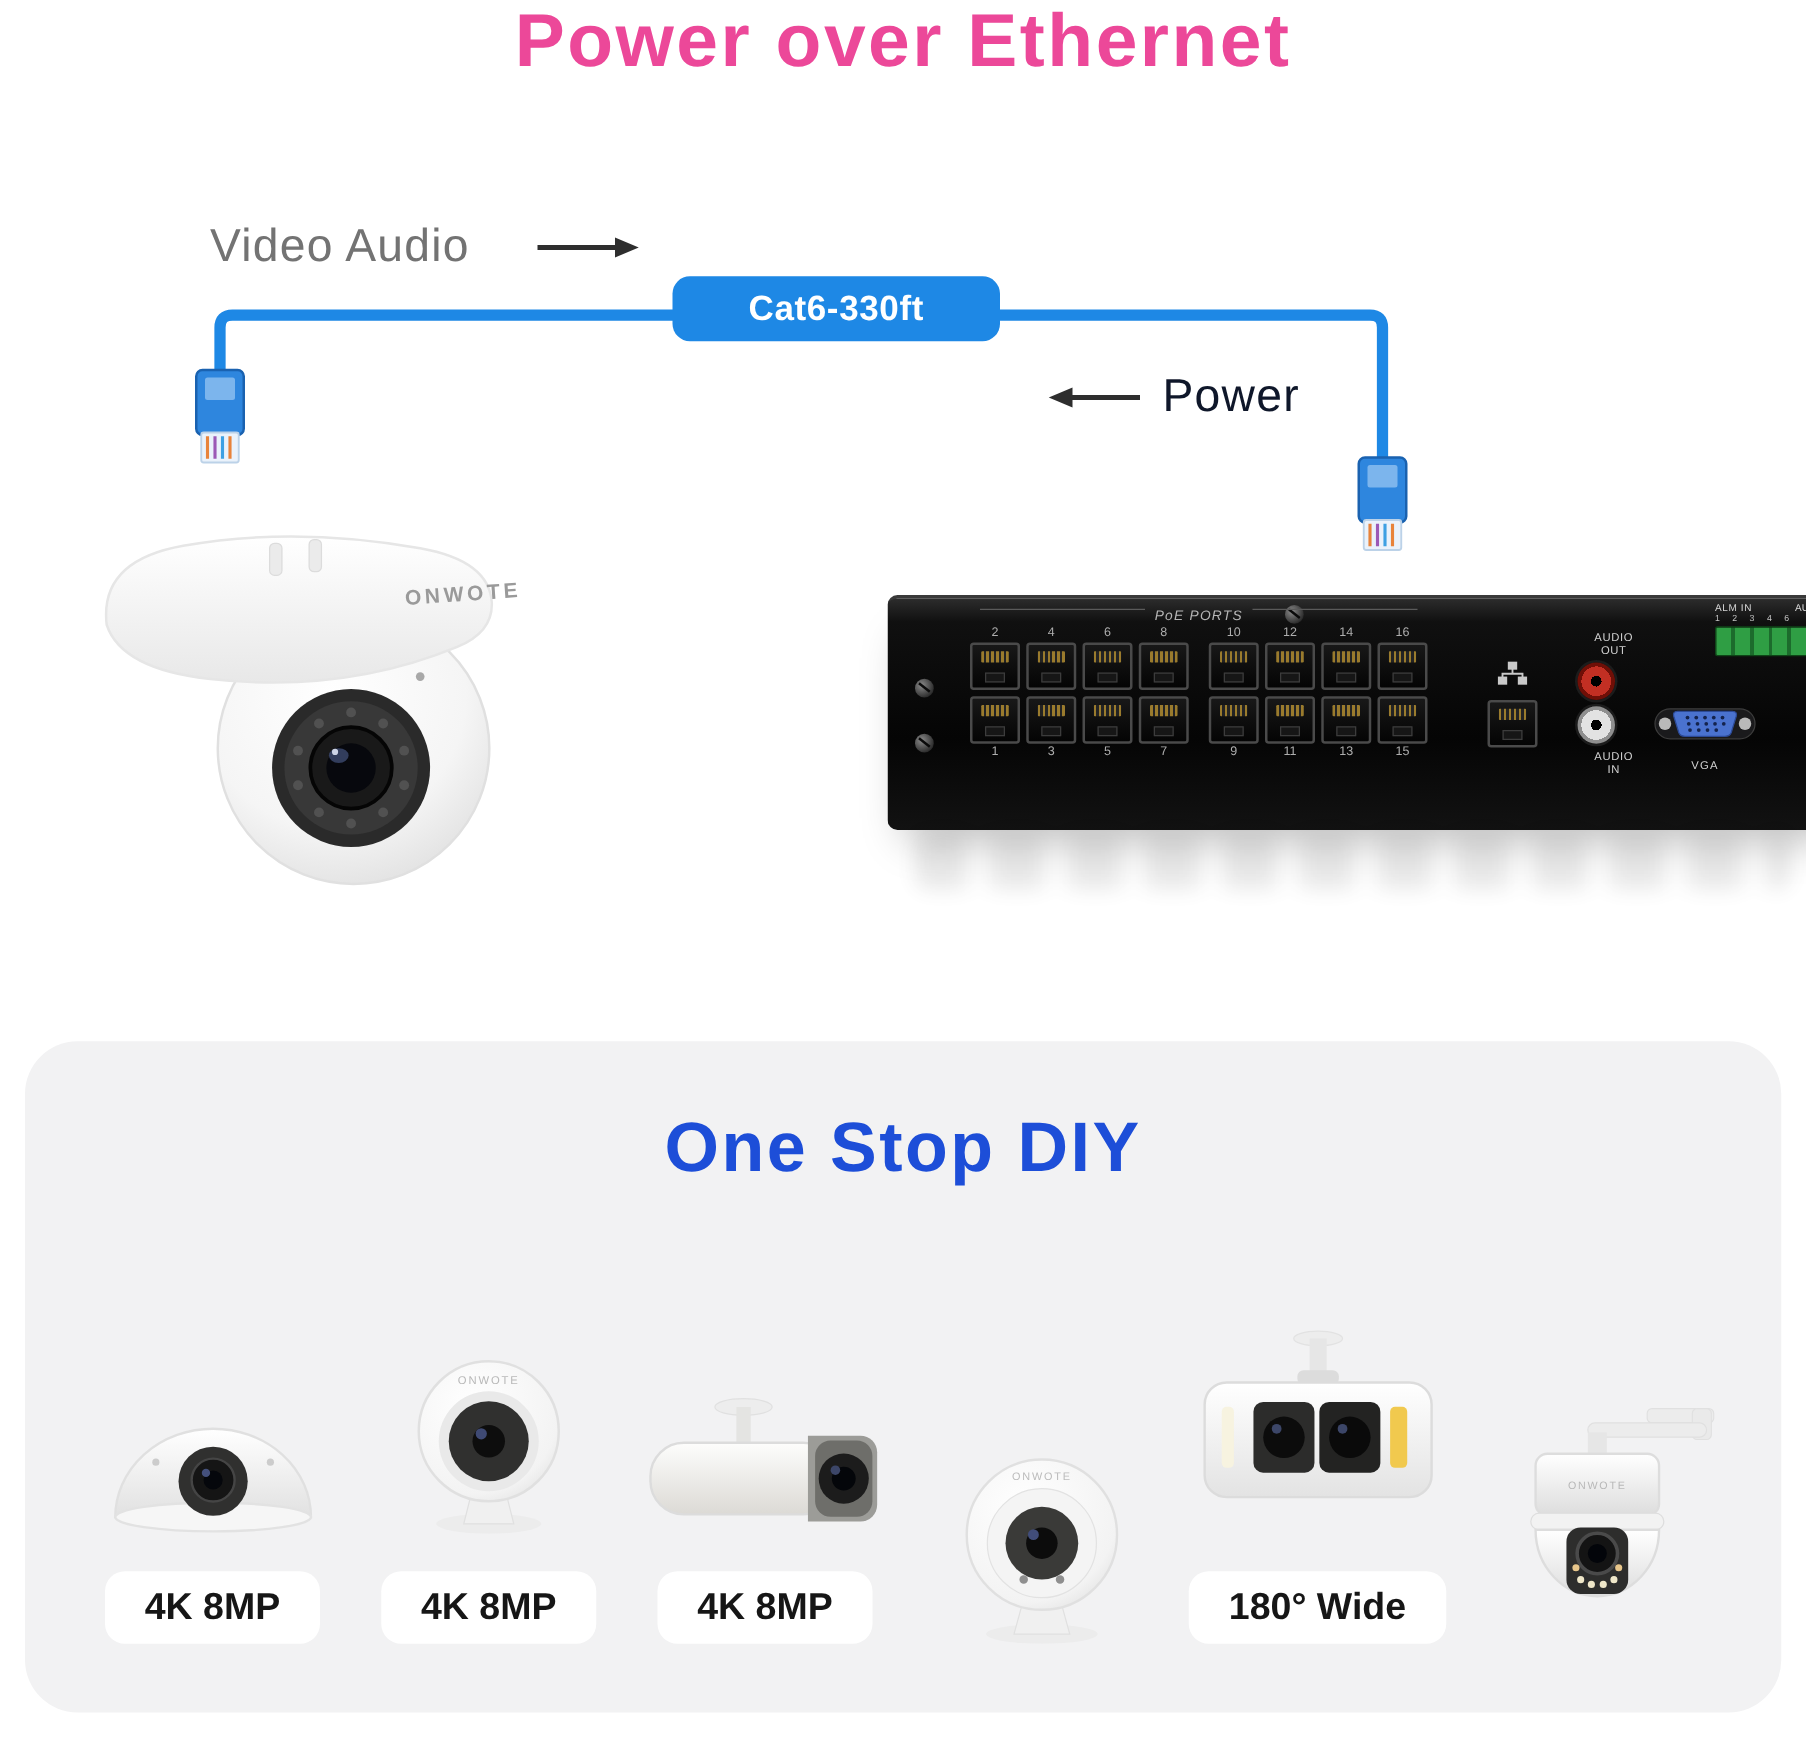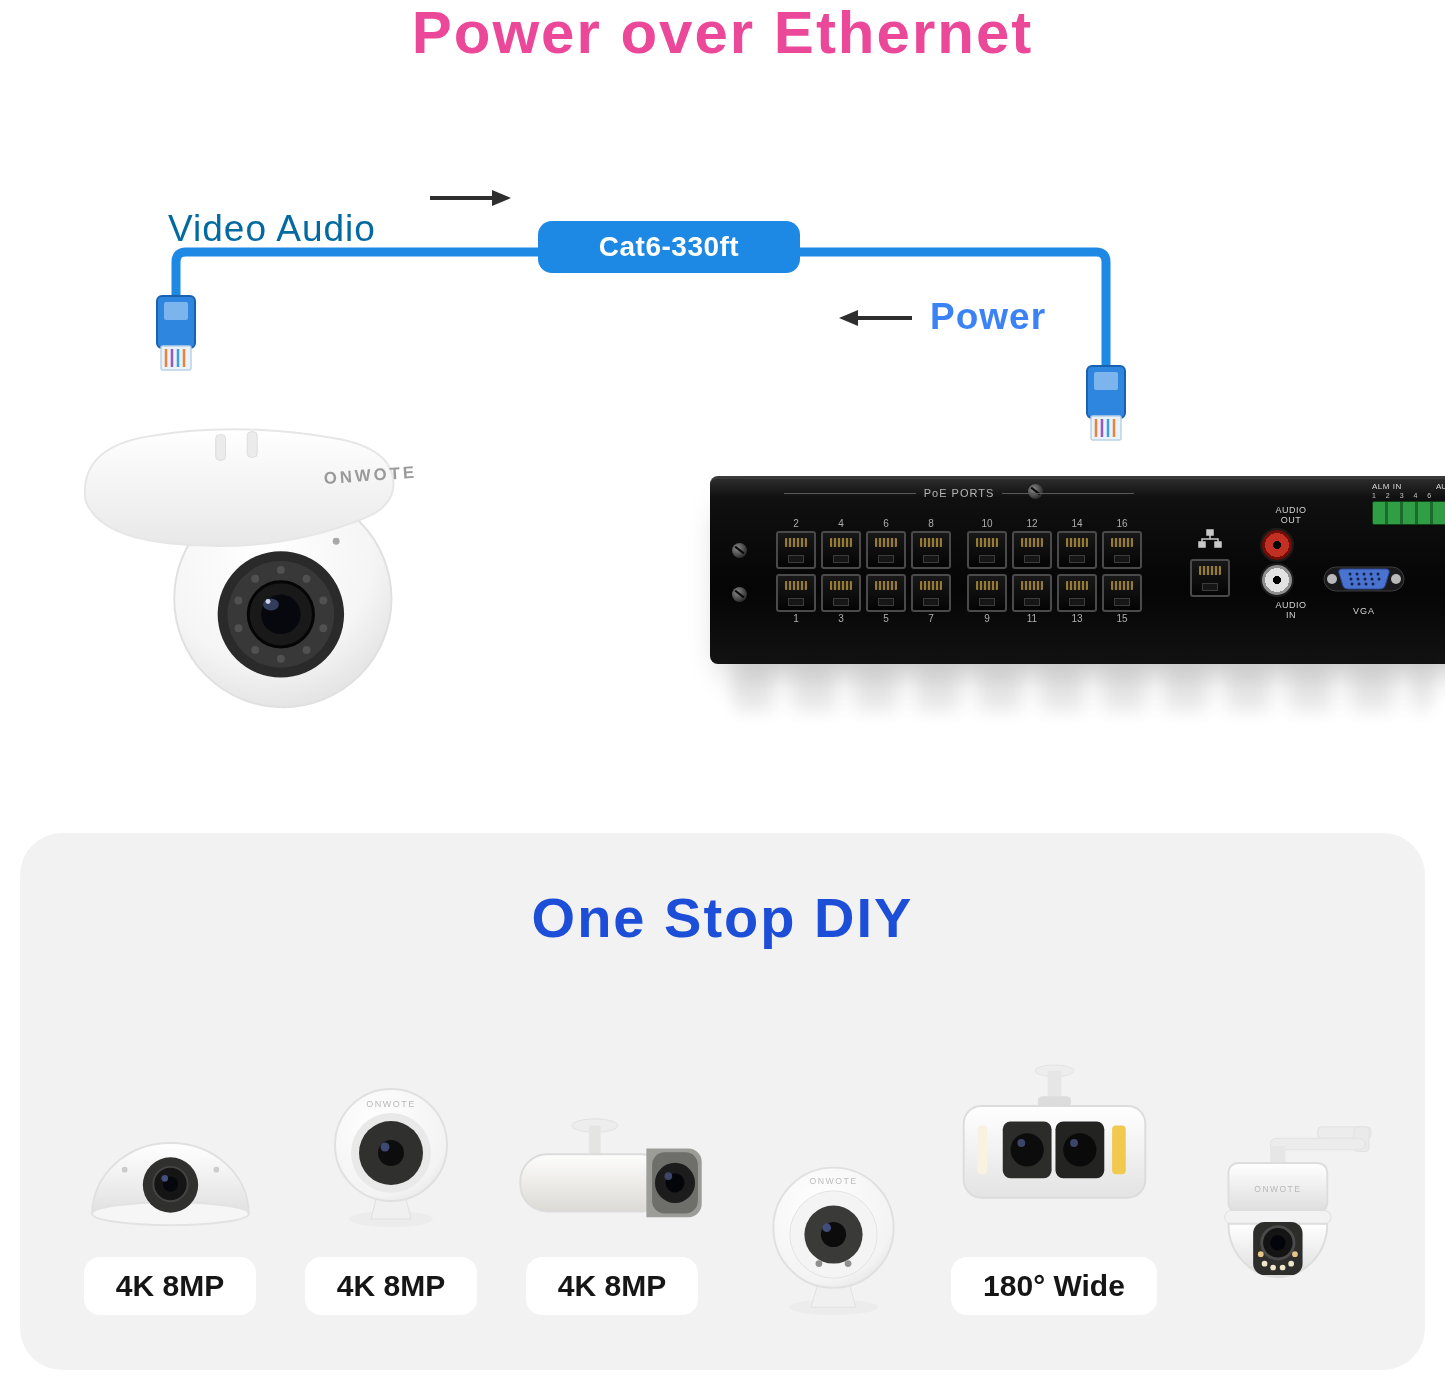--- a/index.html
+++ b/index.html
@@ -15,25 +15,25 @@
   .main-title {
     position:absolute; top:0; left:0; width:100%; margin:0;
     text-align:center; font-size:60px; font-weight:800; letter-spacing:2px;
     color:#ec4899; line-height:66px;
   }
 
   
   .cable-svg { position:absolute; left:0; top:0; }
   .va-label {
     position:absolute; left:168px; top:176px;
-    font-size:37px; color:#0369a1; font-weight:500; letter-spacing:1px;margin-top:32px;
+    font-size:37px; color:#737373; font-weight:500; letter-spacing:1px;
   }
   .power-label {
     position:absolute; left:930px; top:296px;
-    font-size:37px; color:#3b82f6; font-weight:700; letter-spacing:1px;
+    font-size:37px; color:#0f172a; font-weight:400; letter-spacing:1px;
   }
   .cat6-badge {
     position:absolute; left:538px; top:221px; width:262px; height:52px;
     background:#1e88e5; border-radius:14px; color:#fff;
     font-size:28px; font-weight:800; letter-spacing:0.5px;
     display:flex; align-items:center; justify-content:center;
   }
 
   .dome-cam { position:absolute; left:28px; top:405px; }
 
@@ -56,21 +56,21 @@
   }
   .screw::after {
     content:""; position:absolute; left:2px; right:2px; top:6px; height:2px;
     background:#0a0a0a; transform:rotate(38deg);
   }
   .screw.s1 { left:22px; top:64px; }
   .screw.s2 { left:22px; top:108px; }
   .screw.s3 { left:318px; top:5px; }
 
   .poe-area { position:absolute; left:66px; top:8px; width:366px; }
-  .poe-caption { display:flex; align-items:center; margin-bottom:19px; }
+  .poe-caption { display:flex; align-items:flex-start; margin-bottom:2px;font-style:italic; }
   .poe-caption .rule { flex:1; height:1px; background:#5a5a5a; margin:0 8px; }
   .poe-caption .cap-text { font-size:11px; color:#b5b5b5; letter-spacing:1px; }
   .nums { display:flex; gap:16px; justify-content:center; margin:1px 0 2px; }
   .nums .g { display:grid; grid-template-columns:repeat(4,40px); gap:5px; justify-items:center; }
   .nums span { font-size:10px; color:#aeaeae; line-height:11px; }
   .groups { display:flex; gap:16px; justify-content:center; }
   .port-group { display:grid; grid-template-columns:repeat(4,40px); grid-auto-rows:38px; gap:5px; }
   .rj45 {
     position:relative; background:linear-gradient(#181818,#040404);
     border:2px solid #4a4a4a; border-radius:3px;

